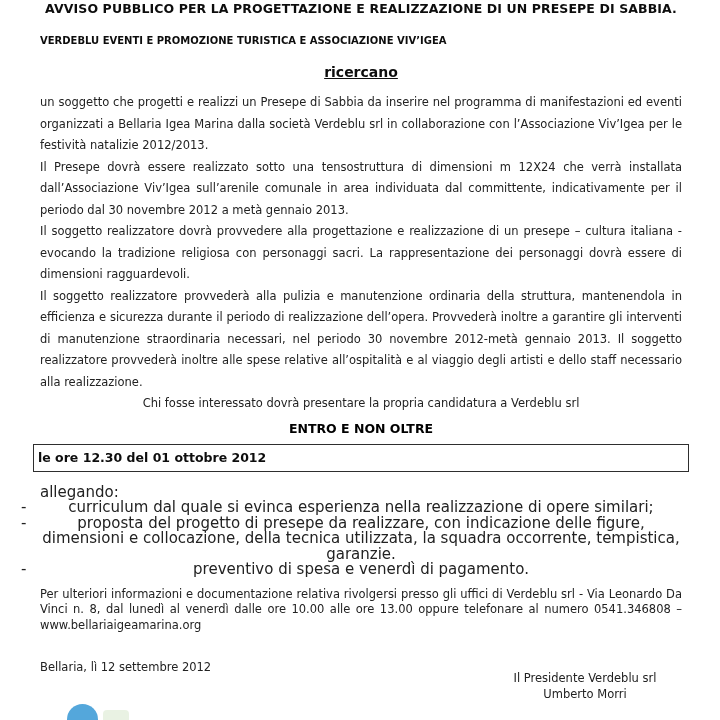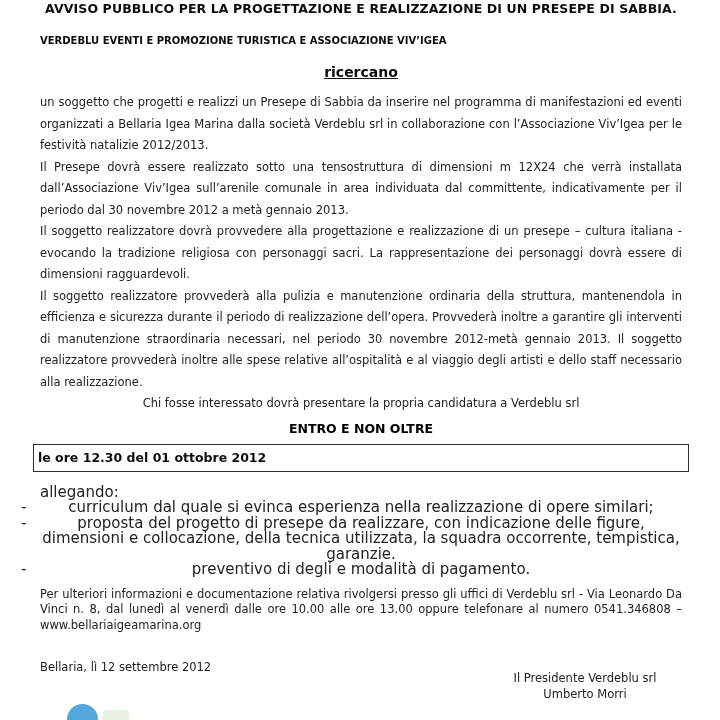--- a/index.html
+++ b/index.html
@@ -117,21 +117,21 @@
       <div class="attach-item">
         <span class="attach-marker">-</span>
         <span class="attach-text">curriculum dal quale  si evinca esperienza nella realizzazione di opere similari;</span>
       </div>
       <div class="attach-item">
         <span class="attach-marker">-</span>
         <span class="attach-text">proposta del progetto di presepe da realizzare, con indicazione delle figure, dimensioni e collocazione, della tecnica utilizzata, la squadra occorrente, tempistica, garanzie.</span>
       </div>
       <div class="attach-item">
         <span class="attach-marker">-</span>
-        <span class="attach-text">preventivo di degli e modalità di pagamento.</span>
+        <span class="attach-text">preventivo di spesa e venerdì di pagamento.</span>
       </div>
     </div>
 
 
     <div class="info-text">Per ulteriori informazioni e documentazione relativa rivolgersi presso gli uffici di Verdeblu srl - Via Leonardo Da Vinci n. 8, dal lunedì al venerdì dalle ore 10.00 alle ore 13.00 oppure telefonare al numero 0541.346808 – www.bellariaigeamarina.org</div>
 
     <div class="dateline">Bellaria, lì 12 settembre 2012</div>
 
     <div class="signature">
       <div>Il Presidente Verdeblu srl</div>

